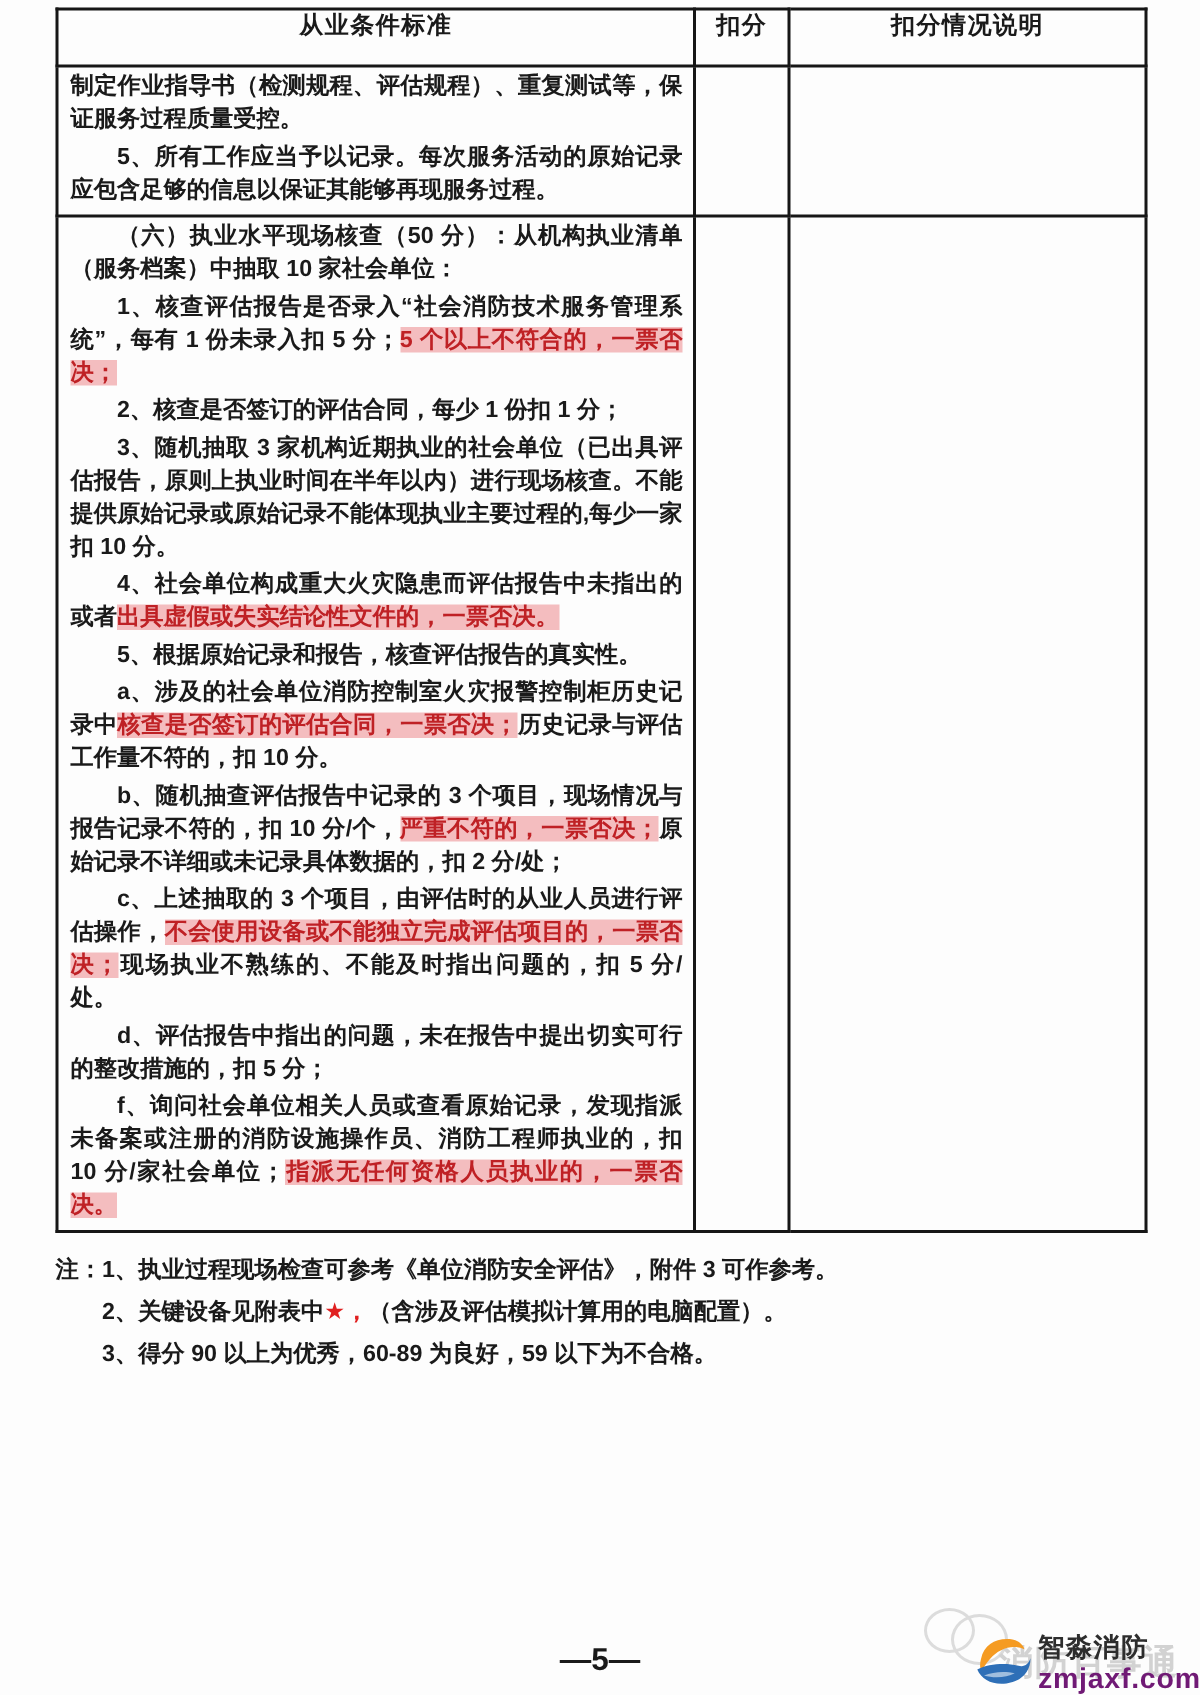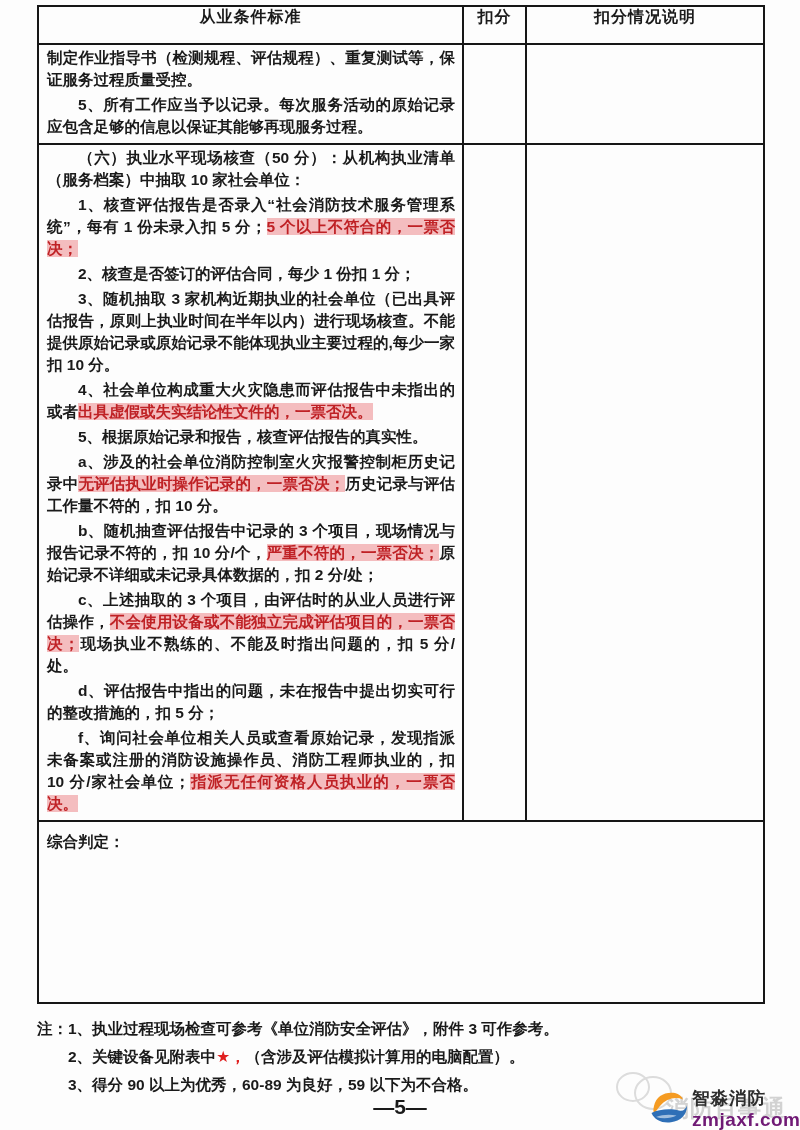--- a/index.html
+++ b/index.html
@@ -98,34 +98,29 @@
           <td></td>
         </tr>
         <tr class="row2">
           <td class="std">
             <p class="para"><span>（六）执业水平现场核查（50 分）：从机构执业清单（服务档案）中抽取 10 家社会单位：</span></p>
             <p class="para"><span>1、核查评估报告是否录入“社会消防技术服务管理系统”，每有 1 份未录入扣 5 分；</span><span class="hl">5 个以上不符合的，一票否决；</span></p>
             <p class="para"><span>2、核查是否签订的评估合同，每少 1 份扣 1 分；</span></p>
             <p class="para"><span>3、随机抽取 3 家机构近期执业的社会单位（已出具评估报告，原则上执业时间在半年以内）进行现场核查。不能提供原始记录或原始记录不能体现执业主要过程的,每少一家扣 10 分。</span></p>
             <p class="para"><span>4、社会单位构成重大火灾隐患而评估报告中未指出的或者</span><span class="hl">出具虚假或失实结论性文件的，一票否决。</span></p>
             <p class="para"><span>5、根据原始记录和报告，核查评估报告的真实性。</span></p>
-            <p class="para"><span>a、涉及的社会单位消防控制室火灾报警控制柜历史记录中</span><span class="hl">无评估执业时操作记录的，一票否决；</span><span>历史记录与评估工作量不符的，扣 10 分。</span></p>
+            <p class="para"><span>a、涉及的社会单位消防控制室火灾报警控制柜历史记录中</span><span class="hl">核查是否签订的评估合同，一票否决；</span><span>历史记录与评估工作量不符的，扣 10 分。</span></p>
             <p class="para"><span>b、随机抽查评估报告中记录的 3 个项目，现场情况与报告记录不符的，扣 10 分/个，</span><span class="hl">严重不符的，一票否决；</span><span>原始记录不详细或未记录具体数据的，扣 2 分/处；</span></p>
             <p class="para"><span>c、上述抽取的 3 个项目，由评估时的从业人员进行评估操作，</span><span class="hl">不会使用设备或不能独立完成评估项目的，一票否决；</span><span>现场执业不熟练的、不能及时指出问题的，扣 5 分/处。</span></p>
             <p class="para"><span>d、评估报告中指出的问题，未在报告中提出切实可行的整改措施的，扣 5 分；</span></p>
             <p class="para"><span>f、询问社会单位相关人员或查看原始记录，发现指派未备案或注册的消防设施操作员、消防工程师执业的，扣 10 分/家社会单位；</span><span class="hl">指派无任何资格人员执业的，一票否决。</span></p>
           </td>
           <td></td>
           <td></td>
         </tr>
-        <tr id="verdict-row">
-        <td colspan="3" class="verdict">
-          <span>综合判定：</span>
-        </td>
-      </tr>
     </tbody>
   </table>
 
   <div class="notes" id="notes">
       <div class="note"><span>注：1、执业过程现场检查可参考《单位消防安全评估》，附件 3 可作参考。</span></div>
       <div class="note"><span>2、关键设备见附表中</span><span class="red">★，</span><span>（含涉及评估模拟计算用的电脑配置）。</span></div>
       <div class="note"><span>3、得分 90 以上为优秀，60-89 为良好，59 以下为不合格。</span></div>
       <div class="note"></div>
     </div>
 

